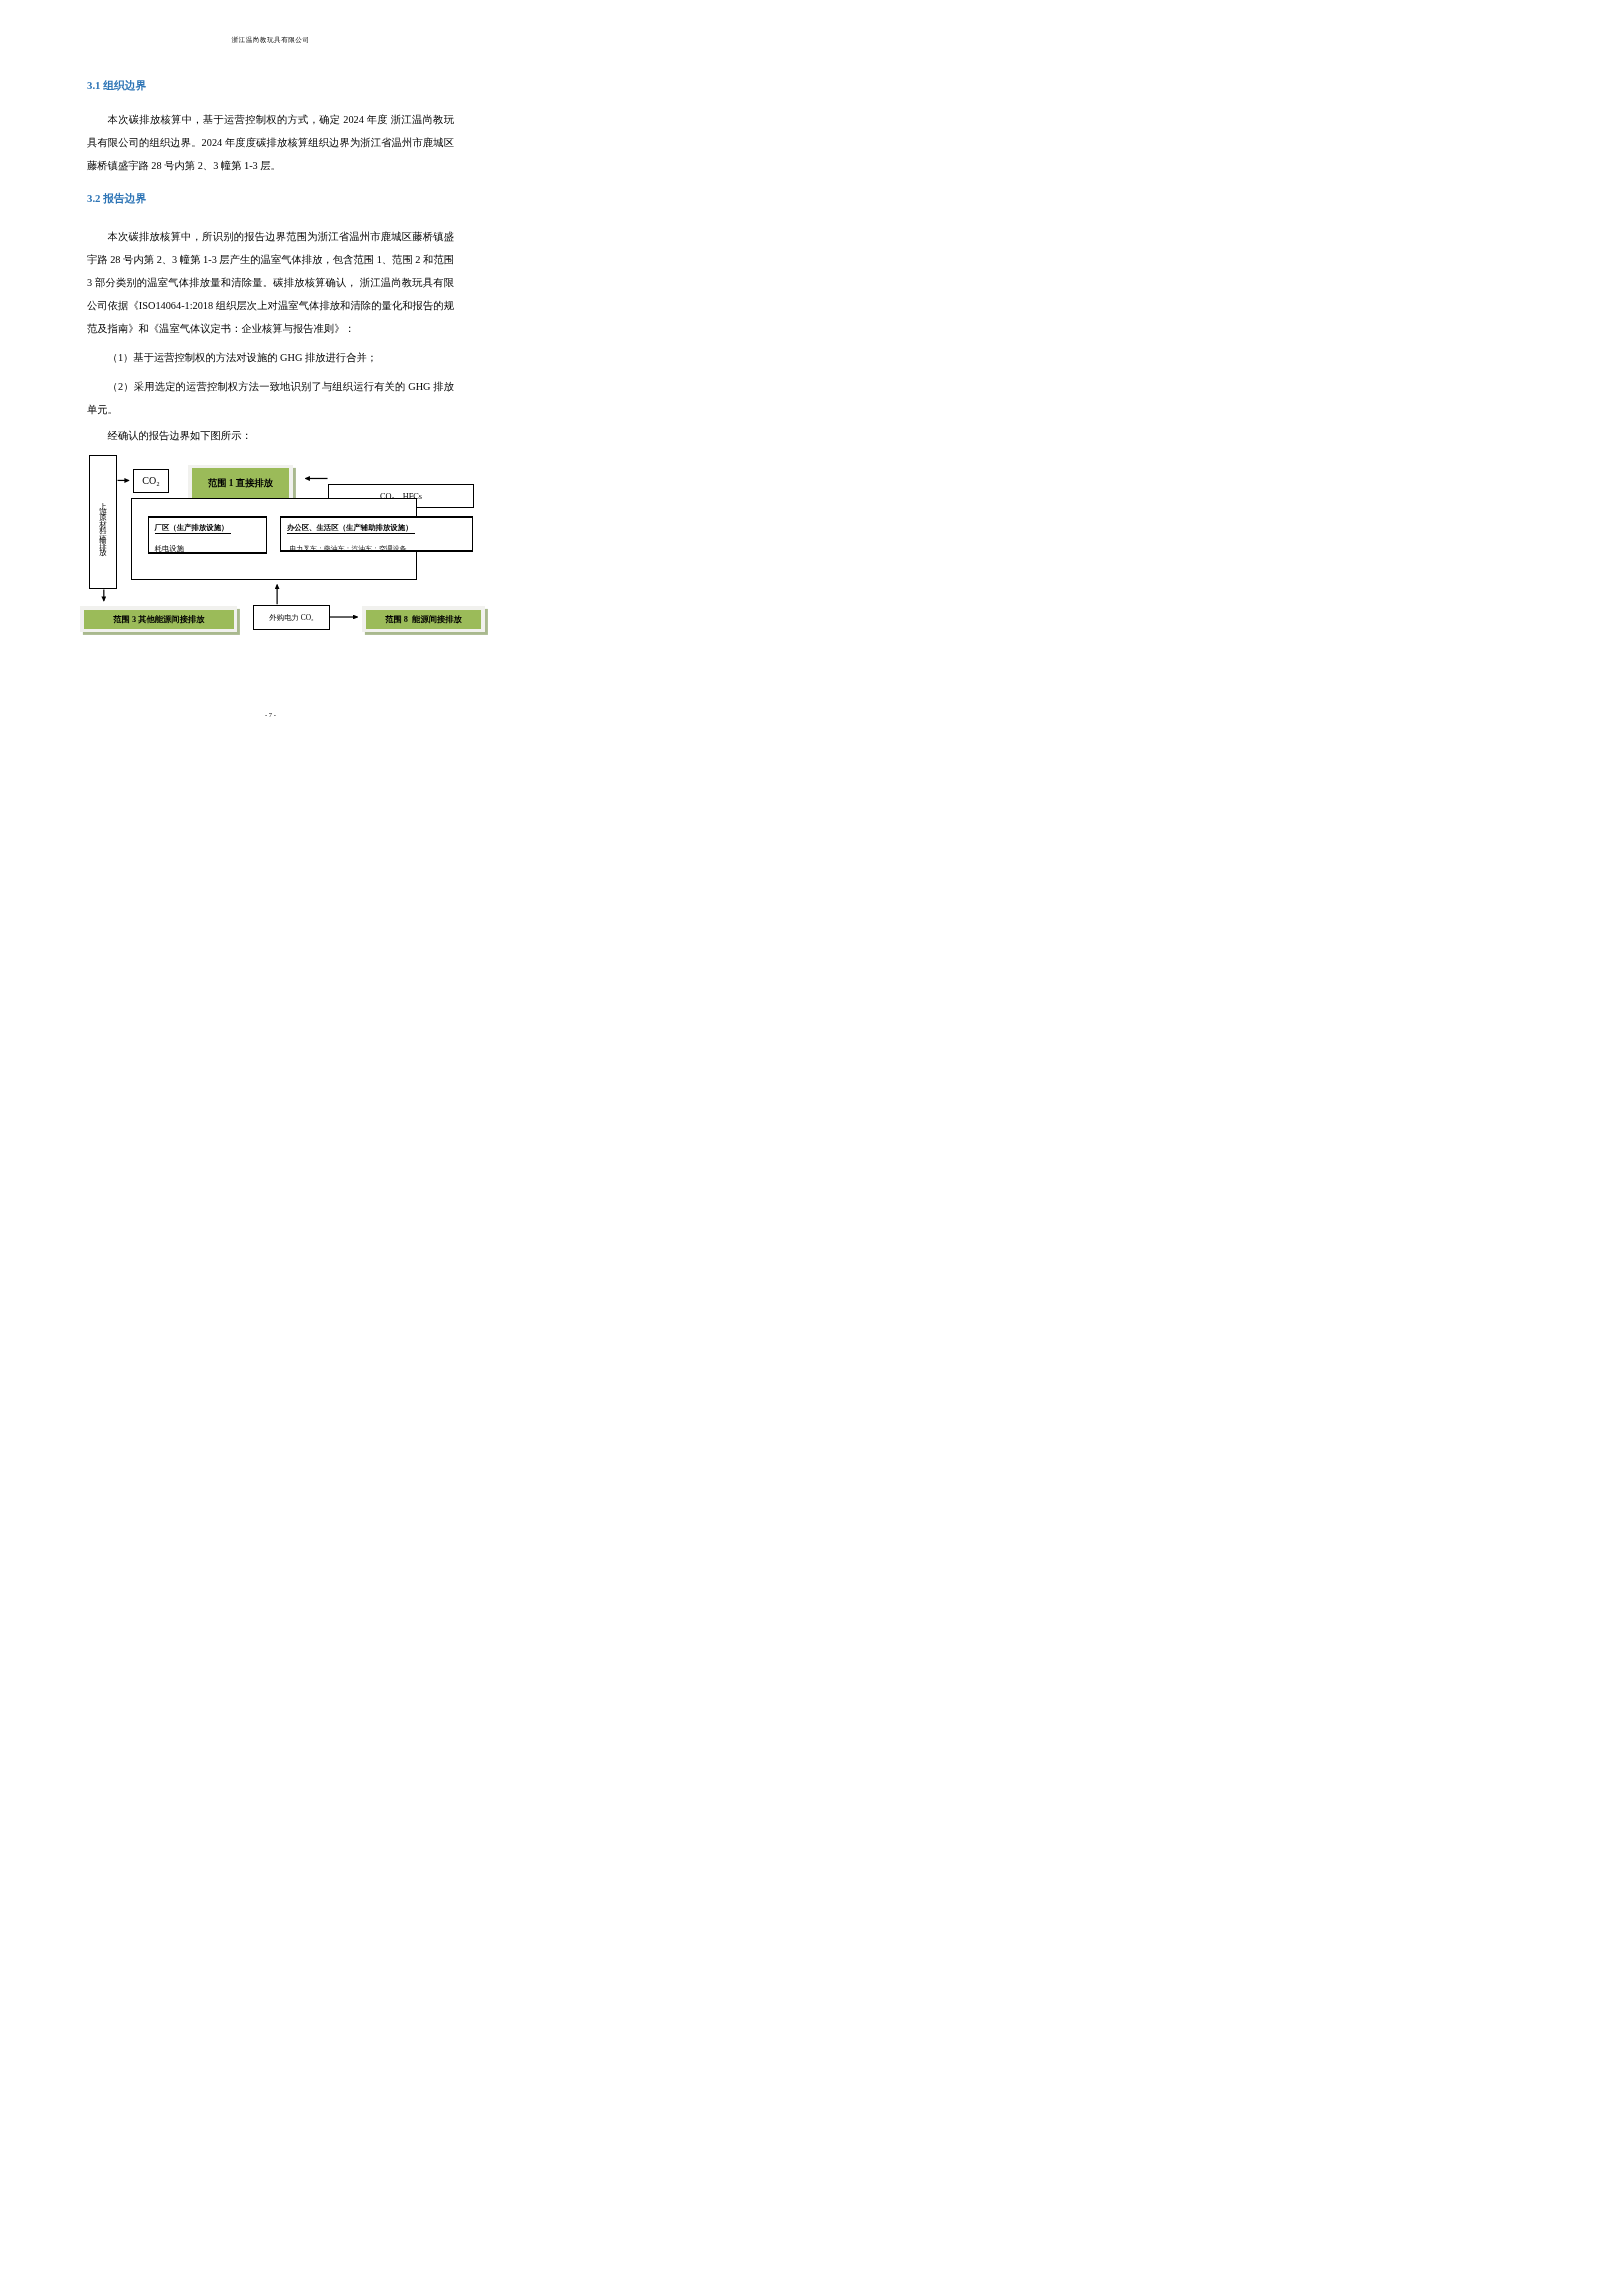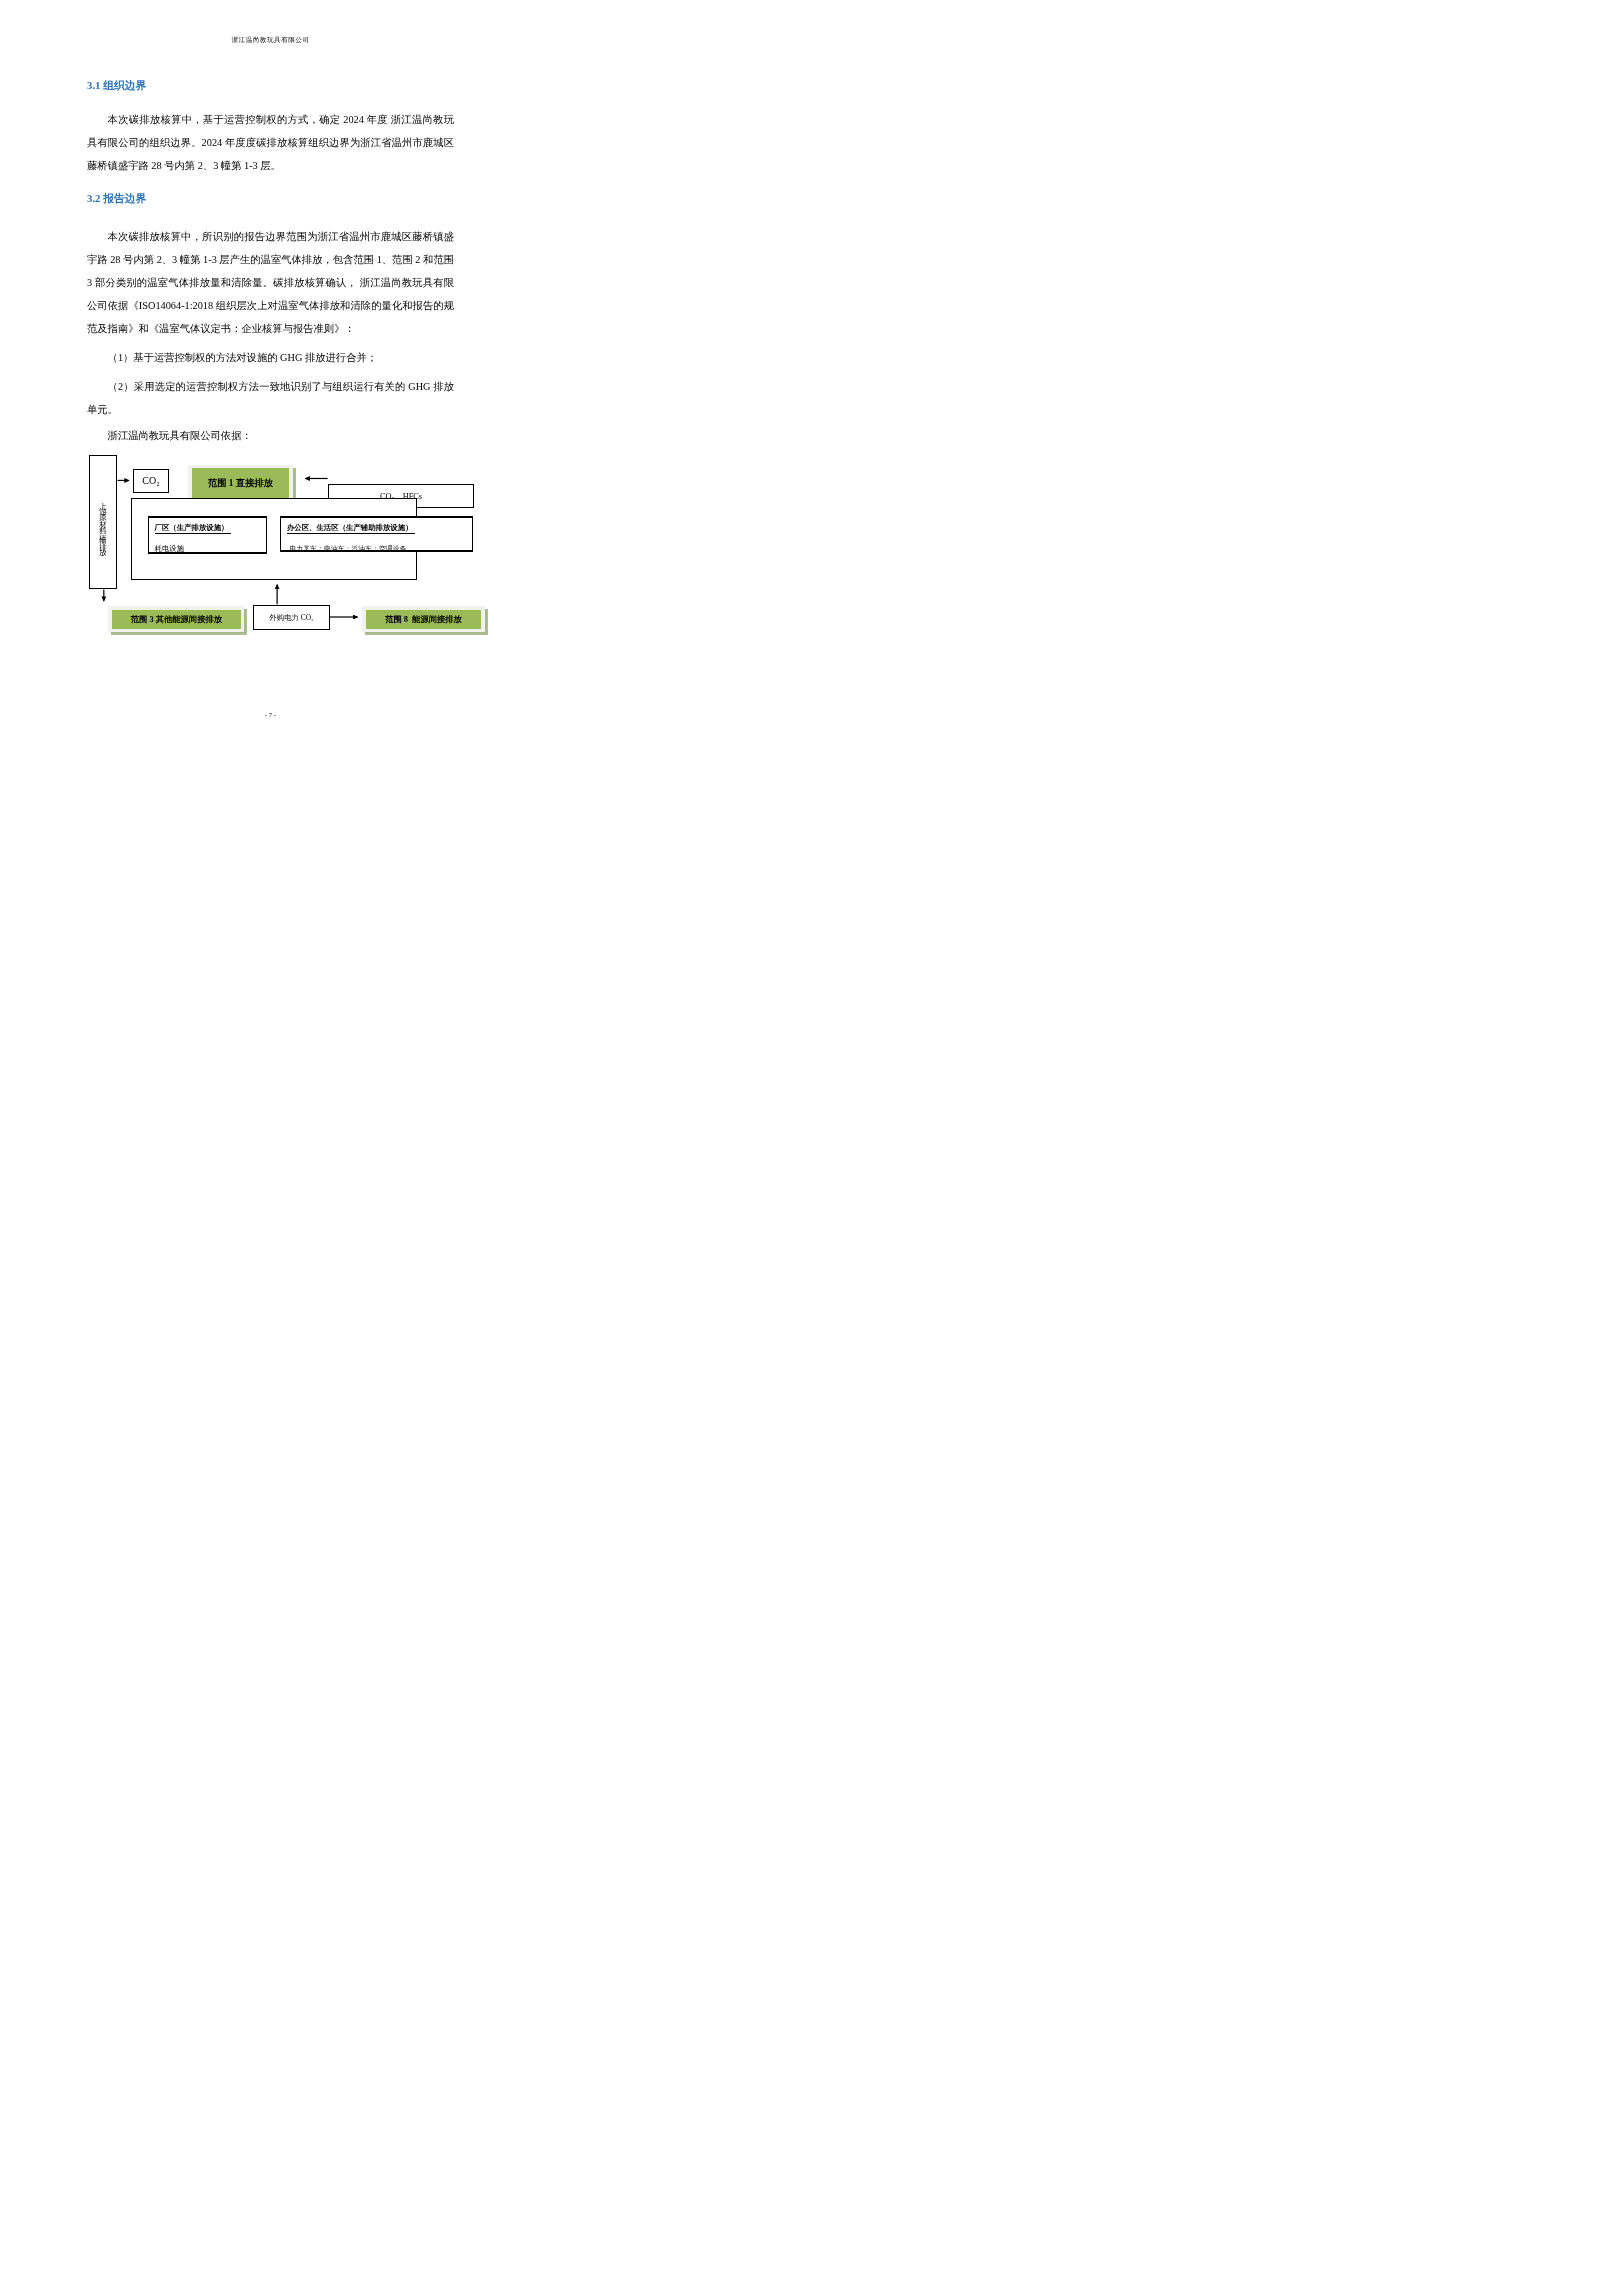--- a/index.html
+++ b/index.html
@@ -120,21 +120,21 @@
   }
   .scope-fill{
     width:100%;height:100%;
     box-sizing:border-box;
     background:#9bbb59;
     display:flex;align-items:center;justify-content:center;
     font-weight:bold;
     white-space:pre-wrap;
   }
   .s1{left:114px;top:10.8px;width:105px;height:36px;font-size:9.3px;}
-  .s3{left:6.4px;top:152px;width:136px;height:26px;font-size:8.3px;margin-left:28px;}
+  .s3{left:6.4px;top:152px;width:157px;height:26px;font-size:8.3px;}
   .s2{left:288px;top:152px;width:123px;height:26px;font-size:8.3px;}
   .power{
     left:179px;top:151px;width:77px;height:25px;
     border-width:1.5px;
     display:flex;align-items:center;justify-content:center;
     font-size:7.4px;
     white-space:pre-wrap;
   }
   .doc-footer{
     position:absolute;
@@ -151,21 +151,21 @@
 
   <div class="doc-header">浙江温尚教玩具有限公司</div>
 
   <h2 class="sec" id="h31">3.1 组织边界</h2>
   <p class="body after-h">本次碳排放核算中，基于运营控制权的方式，确定 2024 年度 浙江温尚教玩具有限公司的组织边界。2024 年度度碳排放核算组织边界为浙江省温州市鹿城区藤桥镇盛宇路 28 号内第 2、3 幢第 1-3 层。</p>
 
   <h2 class="sec" id="h32">3.2 报告边界</h2>
   <p class="body p32">本次碳排放核算中，所识别的报告边界范围为浙江省温州市鹿城区藤桥镇盛宇路 28 号内第 2、3 幢第 1-3 层产生的温室气体排放，包含范围 1、范围 2 和范围 3 部分类别的温室气体排放量和清除量。碳排放核算确认， 浙江温尚教玩具有限公司依据《ISO14064-1:2018 组织层次上对温室气体排放和清除的量化和报告的规范及指南》和《温室气体议定书：企业核算与报告准则》：</p>
   <p class="body item1">（1）基于运营控制权的方法对设施的 GHG 排放进行合并；</p>
   <p class="body item2">（2）采用选定的运营控制权方法一致地识别了与组织运行有关的 GHG 排放单元。</p>
-  <p class="body lead">浙江温尚教玩具有限公司依据：</p>
+  <p class="body lead">经确认的报告边界如下图所示：</p>
 
   <div class="diagram">
 
     <svg class="arrows" viewBox="0 0 850 382" xmlns="http://www.w3.org/2000/svg">
       <defs>
         <marker id="ah" markerWidth="11" markerHeight="10" refX="9" refY="5" orient="auto" markerUnits="userSpaceOnUse">
           <path d="M0,0 L11,5 L0,10 z" fill="#000"></path>
         </marker>
       </defs>
       <line x1="88" y1="54" x2="111" y2="54" stroke="#000" stroke-width="2.5" marker-end="url(#ah)"></line>

